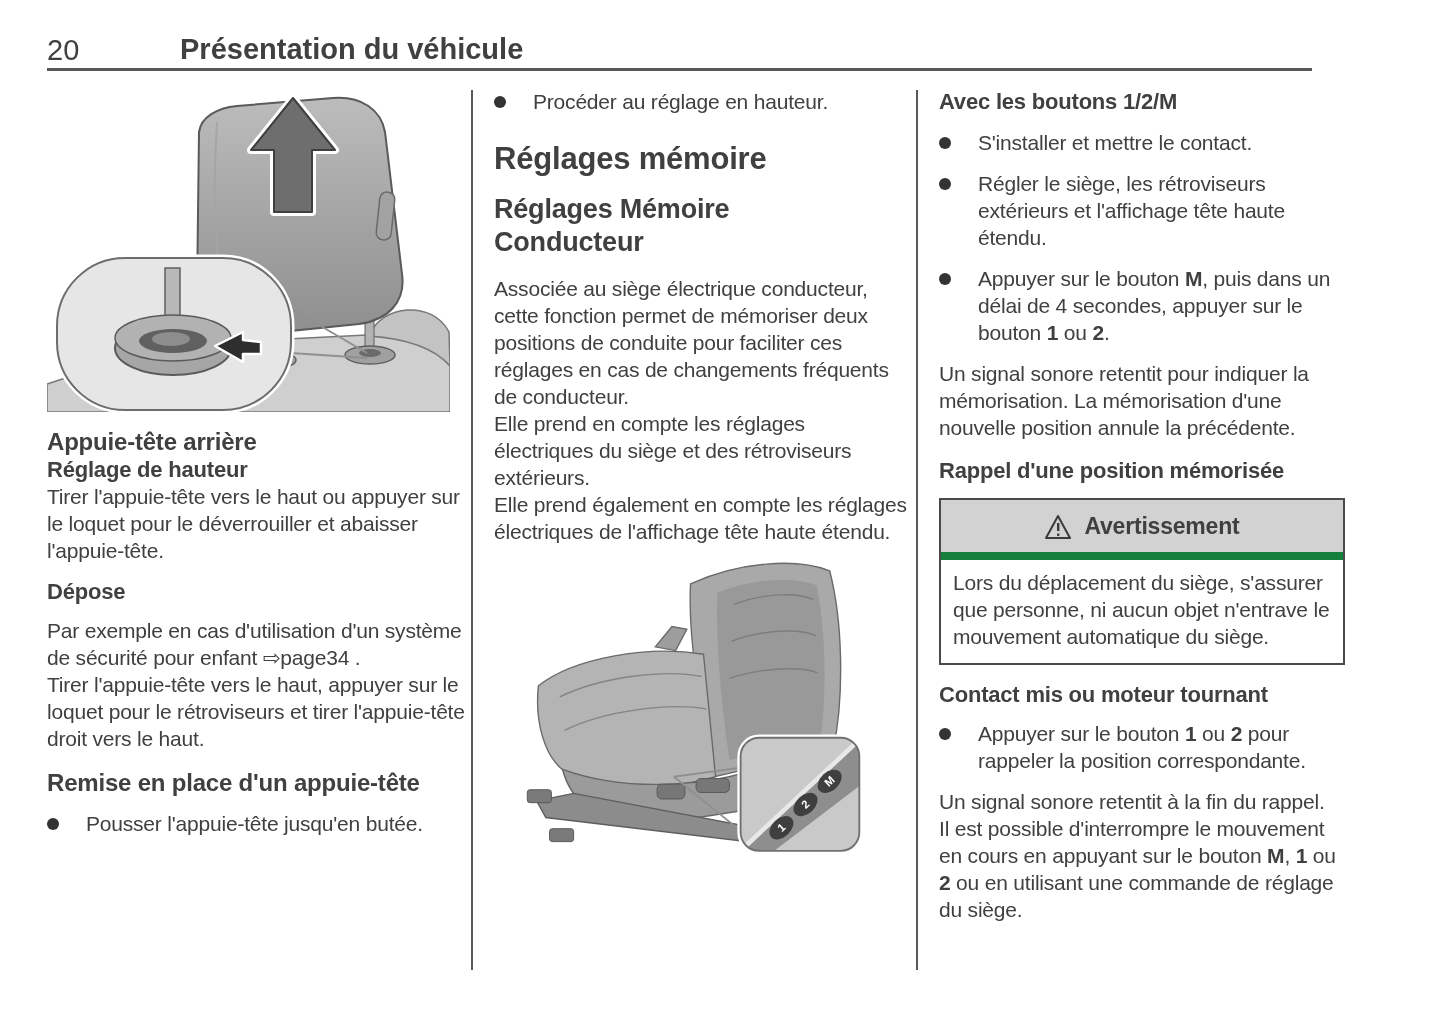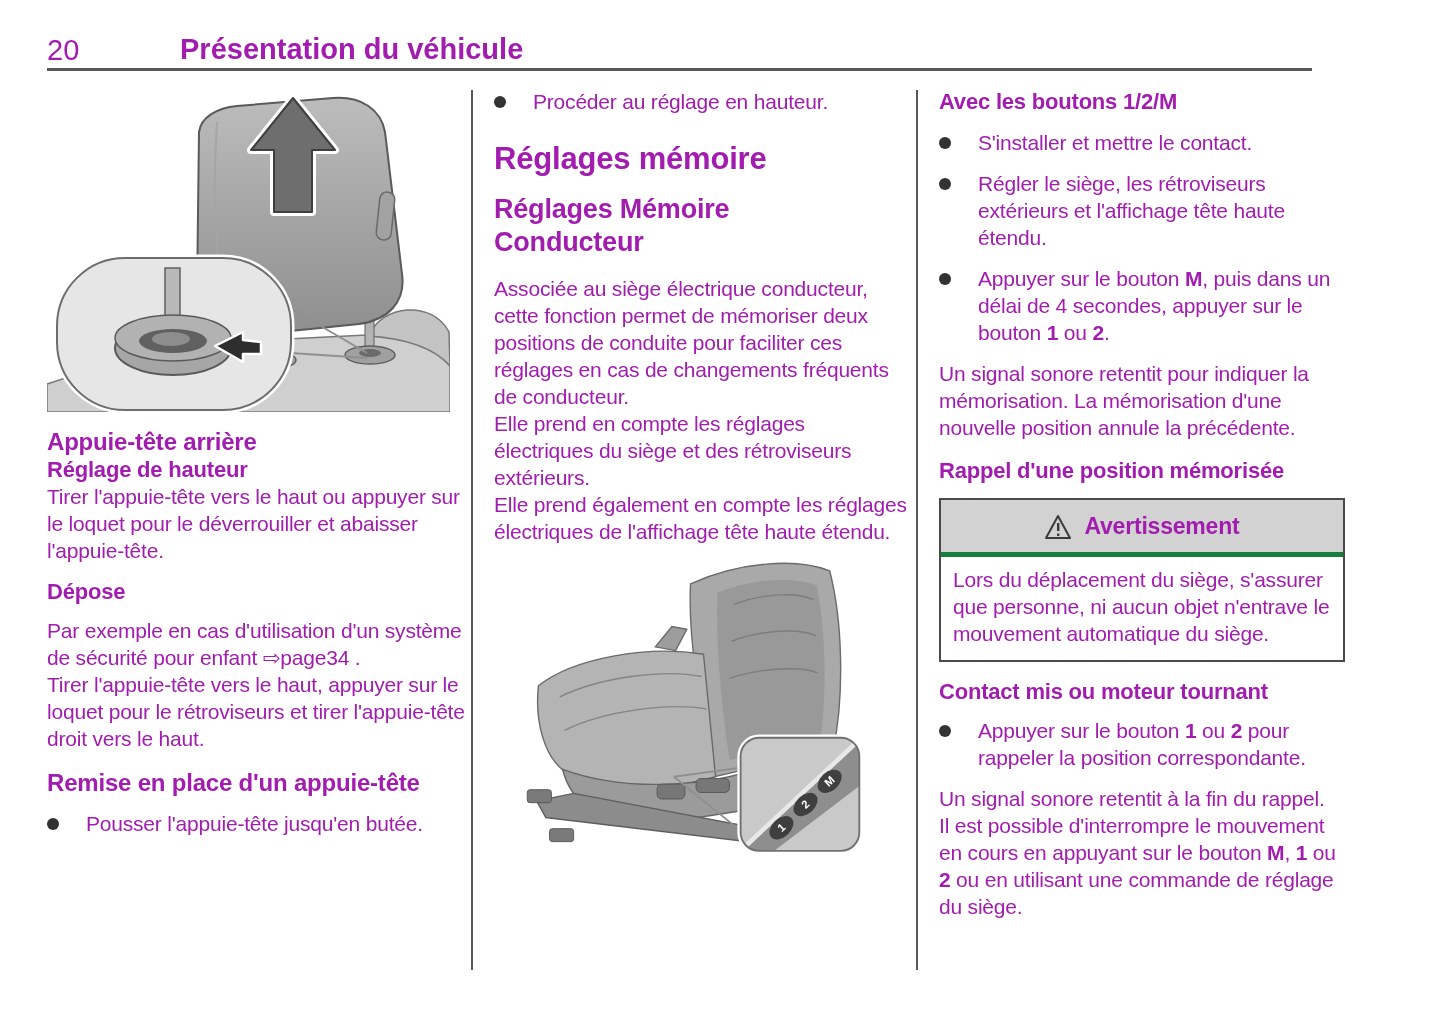--- a/index.html
+++ b/index.html
@@ -1,18 +1,18 @@
 <!DOCTYPE html>
 <html><head>
 <meta charset="utf-8">
 <style>
   html,body { margin:0; padding:0; background:#fff; }
   .page {
     position:relative; width:1445px; height:1018px; background:#ffffff;
-    font-family:"Liberation Sans","DejaVu Sans",sans-serif; color:#a21caf;
+    font-family:"Liberation Sans","DejaVu Sans",sans-serif; color:#404040;
     overflow:hidden;
   }
   
   .page-num { position:absolute; left:47px; top:34px; font-size:29px; font-weight:400; }
   .chapter  { position:absolute; left:180px; top:33px; font-size:29px; font-weight:700; }
   .hrule    { position:absolute; left:47px; top:68px; width:1265px; height:3px; background:#58585a; }
   .vrule    { position:absolute; top:90px; height:880px; width:2px; background:#58585a; }
   .vrule.v1 { left:471px; }
   .vrule.v2 { left:916px; }
   
@@ -26,21 +26,21 @@
   .h-main  { font-size:31px; line-height:36px; font-weight:700; margin:0 0 16px 0; }
   .h-sec   { font-size:27px; line-height:33px; font-weight:700; margin:0 0 16px 0; max-width:320px; }
   .mb12 { margin-bottom:12px; } .mb14 { margin-bottom:14px; } .mb16 { margin-bottom:16px; }
   .li { display:flex; gap:27px; margin-bottom:14px; }
   .li .dot { flex:0 0 auto; width:12px; height:12px; border-radius:50%; background:#333; margin-top:8px; }
   .li .bt { flex:1 1 auto; }
   figure { margin:0; }
   
   .warnbox { border:2px solid #4a4a4a; margin:0 0 16px 0; background:#fff; }
   .warnhead {
-    background:#d2d2d2; border-bottom:5px solid #15803d; text-align:center;
+    background:#d2d2d2; border-bottom:8px solid #15803d; text-align:center;
     font-size:23px; font-weight:700; padding:13px 0 12px 0;
     display:flex; align-items:center; justify-content:center; gap:12px;
   }
   .warnbody { padding:9px 12px 13px 12px; }
   b { font-weight:700; }
 </style>
 </head>
 <body>
 
 <div class="page">

